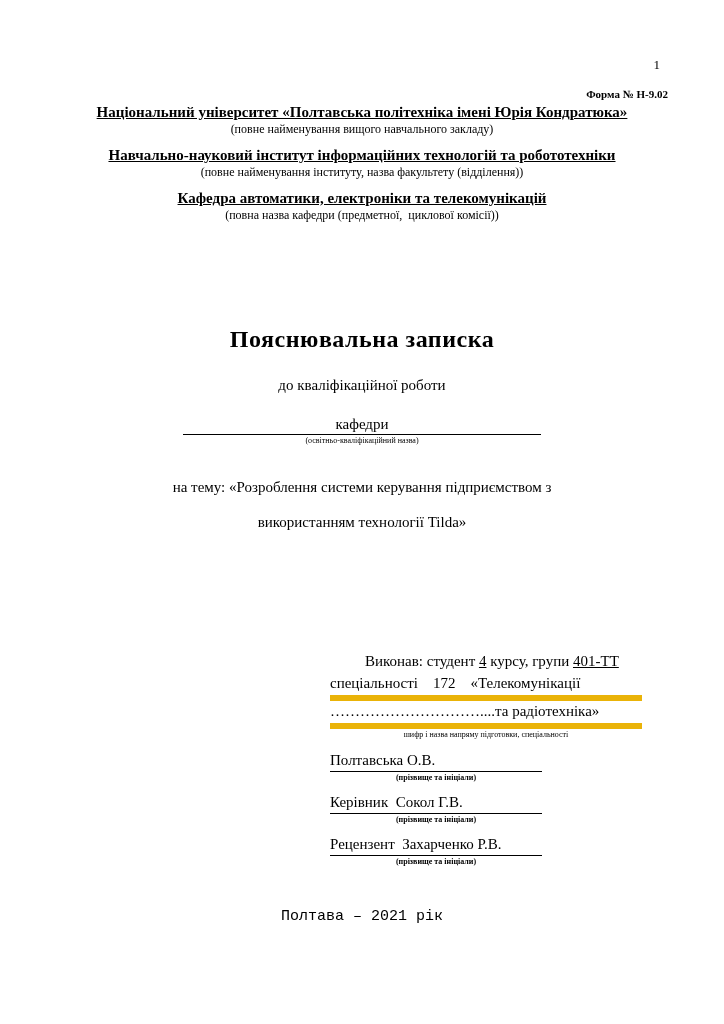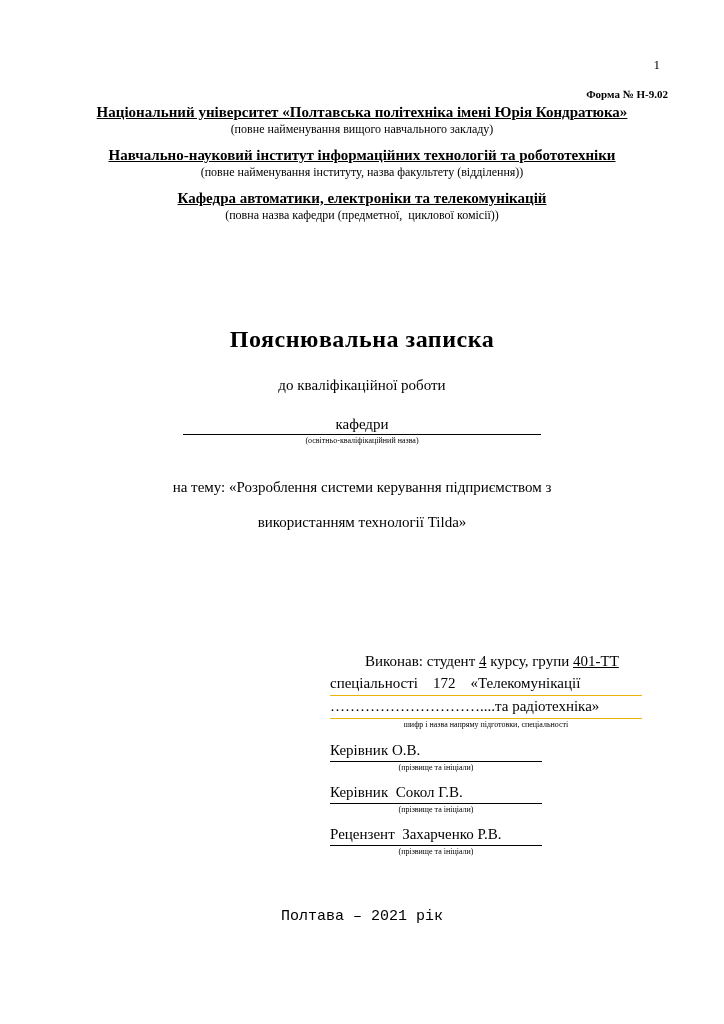--- a/index.html
+++ b/index.html
@@ -92,21 +92,21 @@
     width: 312px;
     font-size: 15px;
   }
   .a-line {
     line-height: 1.55;
     white-space: pre-wrap;
     margin-left: 35px;
   }
   .u { text-decoration: underline; }
   .a-underline {
-    border-bottom: 1px solid #eab308;
+    border-bottom: 6px solid #eab308;
     line-height: 1.45;
     white-space: pre-wrap;
   }
   .a-caption {
     font-size: 8px;
     text-align: center;
     line-height: 1.5;
     white-space: pre-wrap;
   }
   .name-line {
@@ -114,20 +114,21 @@
     border-bottom: 1px solid #000;
     margin-top: 9px;
     line-height: 1.4;
     white-space: pre-wrap;
   }
   .name-caption {
     width: 212px;
     font-size: 8px;
     text-align: center;
     line-height: 1.4;
+    font-weight: bold;
   }
 
   .footer {
     position: absolute;
     top: 908px;
     left: 0;
     right: 0;
     text-align: center;
     font-size: 15px;
     font-family: Liberation Mono, monospace;
@@ -160,21 +161,21 @@
       <div class="topic-line">використанням технології Tilda»</div>
     </div>
   </div>
 
   <div class="author-block">
     <div class="a-line"><span>Виконав: студент </span><span class="u">4</span><span> курсу, групи </span><span class="u">401-ТТ</span></div>
     <div class="a-underline">спеціальності    172    «Телекомунікації</div>
     <div class="a-underline">…………………………....та радіотехніка»</div>
     <div class="a-caption">шифр і назва напряму підготовки, спеціальності</div>
 
-    <div class="name-line">Керівник О.В.</div>
+    <div class="name-line">Полтавська О.В.</div>
     <div class="name-caption">(прізвище та ініціали)</div>
 
     <div class="name-line">Керівник  Сокол Г.В.</div>
     <div class="name-caption">(прізвище та ініціали)</div>
 
     <div class="name-line">Рецензент  Захарченко Р.В.</div>
     <div class="name-caption">(прізвище та ініціали)</div>
   </div>
 
   <div class="footer">Полтава – 2021 рік</div>

